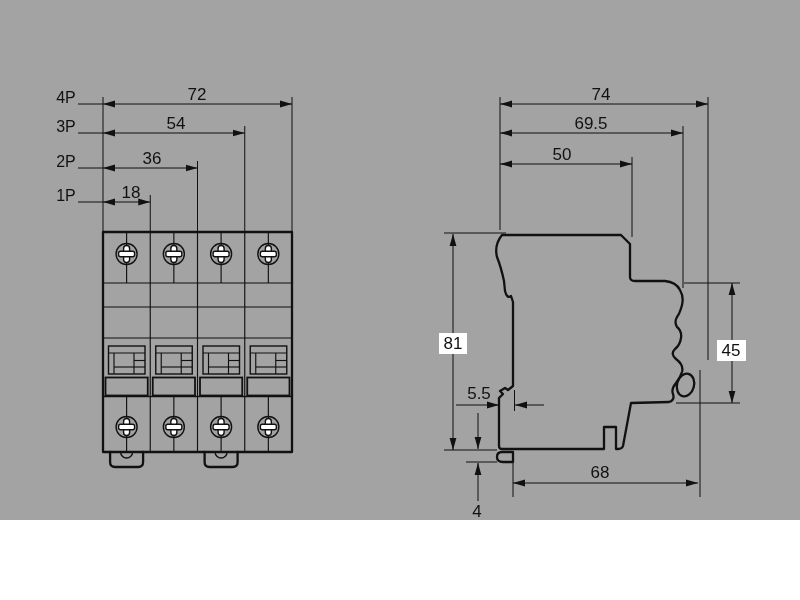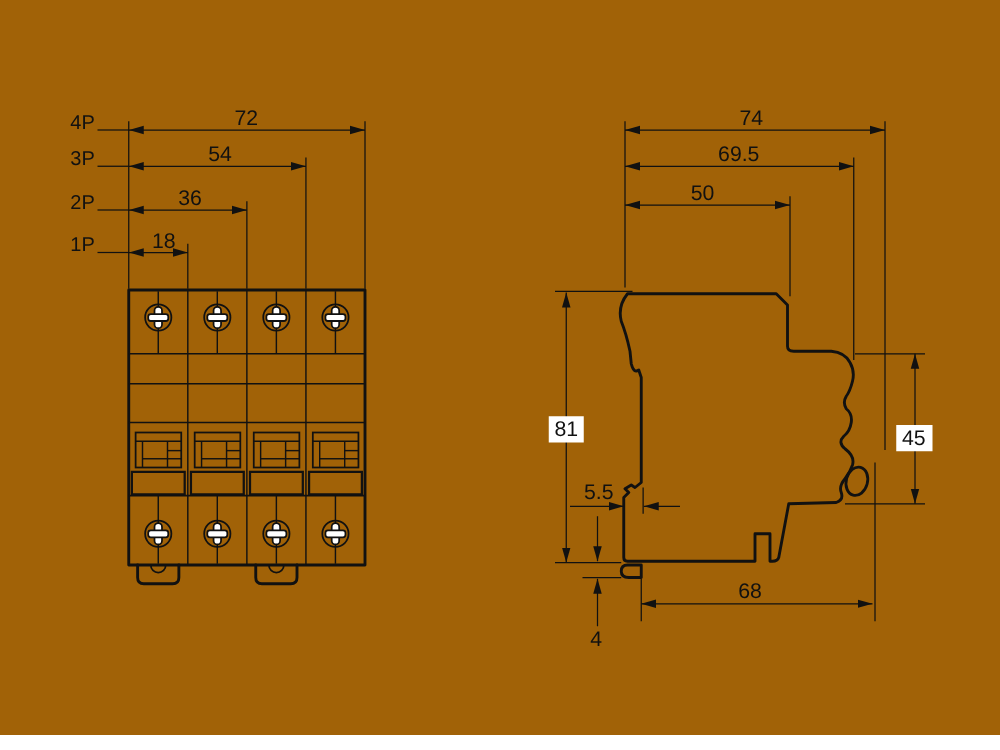--- a/index.html
+++ b/index.html
@@ -1,16 +1,16 @@
 <!DOCTYPE html>
 <html><head>
 <meta charset="utf-8">
 <style>
   html,body{margin:0;padding:0;background:#ffffff;}
-  .stage{position:relative;width:800px;height:588px;background:#a16207;overflow:hidden;}
+  .stage{position:relative;width:800px;height:520px;background:#a3a3a3;overflow:hidden;}
   svg{display:block;}
   .ol{stroke:#111111;stroke-width:2.3;fill:none;stroke-linejoin:round;stroke-linecap:round;}
   .ml{stroke:#111111;stroke-width:1.4;fill:none;}
   .tl{stroke:#111111;stroke-width:1.15;fill:none;}
   .bd{stroke:#111111;stroke-width:1.8;fill:none;}
   .dim{stroke:#111111;stroke-width:1;fill:none;}
   .scr{stroke:#111111;stroke-width:1.4;fill:#ffffff;}
   text{font-family:"Liberation Sans","DejaVu Sans",sans-serif;fill:#111111;}
   .num{font-size:17px;text-anchor:middle;}
   .pl{font-size:16px;text-anchor:middle;}

